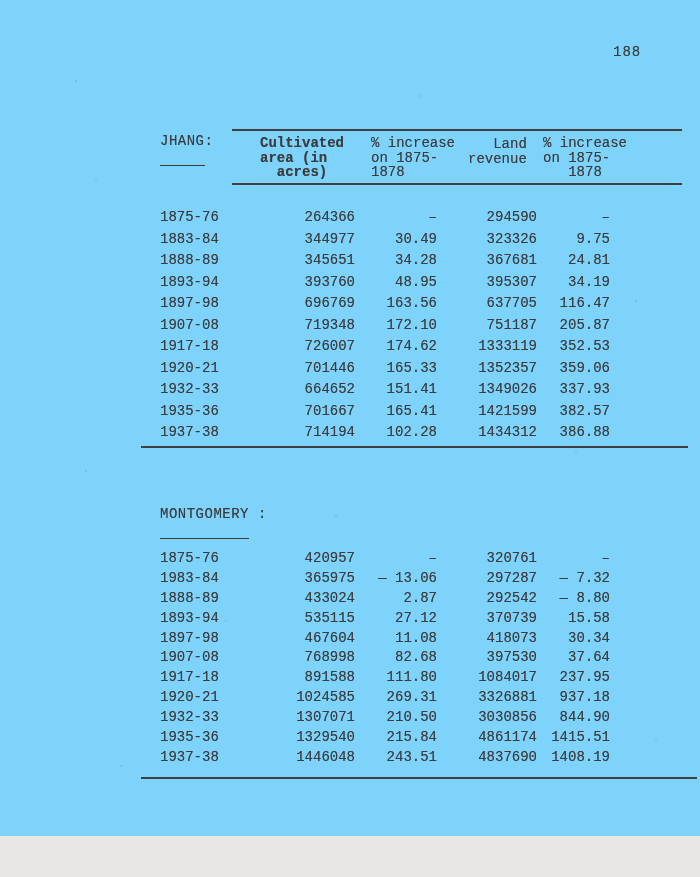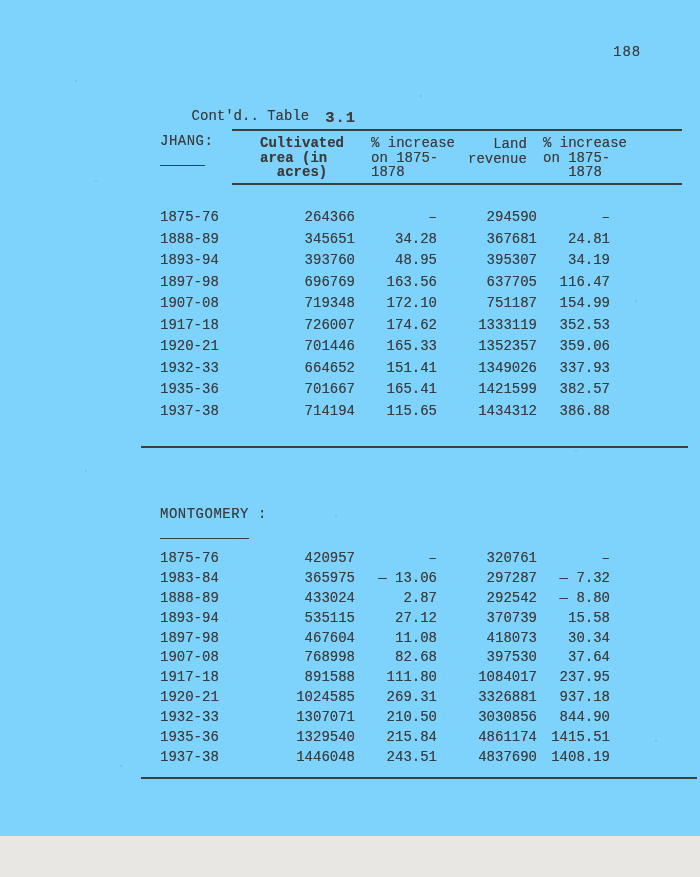--- a/index.html
+++ b/index.html
@@ -48,23 +48,20 @@
       315px 785px 0 rgba(110,110,110,.2), 150px 540px 0 rgba(110,110,110,.18); }
 </style>
 </head>
 <body>
 
 <div class="page">
   <div class="noise"></div>
 
   <div class="pageno">188</div>
 
-  <div class="caption">
-    <span>Cont'd.. Table</span><span class="tablenum">3.1</span>
-  </div>
 
   <div class="section-label label-jhang">
     <span class="ul">JHANG</span><span>:</span>
   </div>
 
   <div class="rule rule-head-top"></div>
   <div class="hcell hc2">Cultivated
 area (in
   acres)</div>
   <div class="hcell hc3">% increase
@@ -79,20 +76,27 @@
 
   <div class="rows rows-jhang">
       <div class="row">
         <span class="c c1">1875-76</span>
         <span class="c c2">264366</span>
         <span class="c c3">–</span>
         <span class="c c4">294590</span>
         <span class="c c5">–</span>
       </div>
       <div class="row">
+        <span class="c c1">1883-84</span>
+        <span class="c c2">344977</span>
+        <span class="c c3">30.49</span>
+        <span class="c c4">323326</span>
+        <span class="c c5">9.75</span>
+      </div>
+      <div class="row">
         <span class="c c1">1888-89</span>
         <span class="c c2">345651</span>
         <span class="c c3">34.28</span>
         <span class="c c4">367681</span>
         <span class="c c5">24.81</span>
       </div>
       <div class="row">
         <span class="c c1">1893-94</span>
         <span class="c c2">393760</span>
         <span class="c c3">48.95</span>
@@ -104,21 +108,21 @@
         <span class="c c2">696769</span>
         <span class="c c3">163.56</span>
         <span class="c c4">637705</span>
         <span class="c c5">116.47</span>
       </div>
       <div class="row">
         <span class="c c1">1907-08</span>
         <span class="c c2">719348</span>
         <span class="c c3">172.10</span>
         <span class="c c4">751187</span>
-        <span class="c c5">154.99</span>
+        <span class="c c5">205.87</span>
       </div>
       <div class="row">
         <span class="c c1">1917-18</span>
         <span class="c c2">726007</span>
         <span class="c c3">174.62</span>
         <span class="c c4">1333119</span>
         <span class="c c5">352.53</span>
       </div>
       <div class="row">
         <span class="c c1">1920-21</span>
@@ -137,21 +141,21 @@
       <div class="row">
         <span class="c c1">1935-36</span>
         <span class="c c2">701667</span>
         <span class="c c3">165.41</span>
         <span class="c c4">1421599</span>
         <span class="c c5">382.57</span>
       </div>
       <div class="row">
         <span class="c c1">1937-38</span>
         <span class="c c2">714194</span>
-        <span class="c c3">115.65</span>
+        <span class="c c3">102.28</span>
         <span class="c c4">1434312</span>
         <span class="c c5">386.88</span>
       </div>
     </div>
 
   <div class="rule rule-mid"></div>
 
   <div class="section-label label-mont">
     <span class="ul">MONTGOMERY</span><span> :</span>
   </div>

